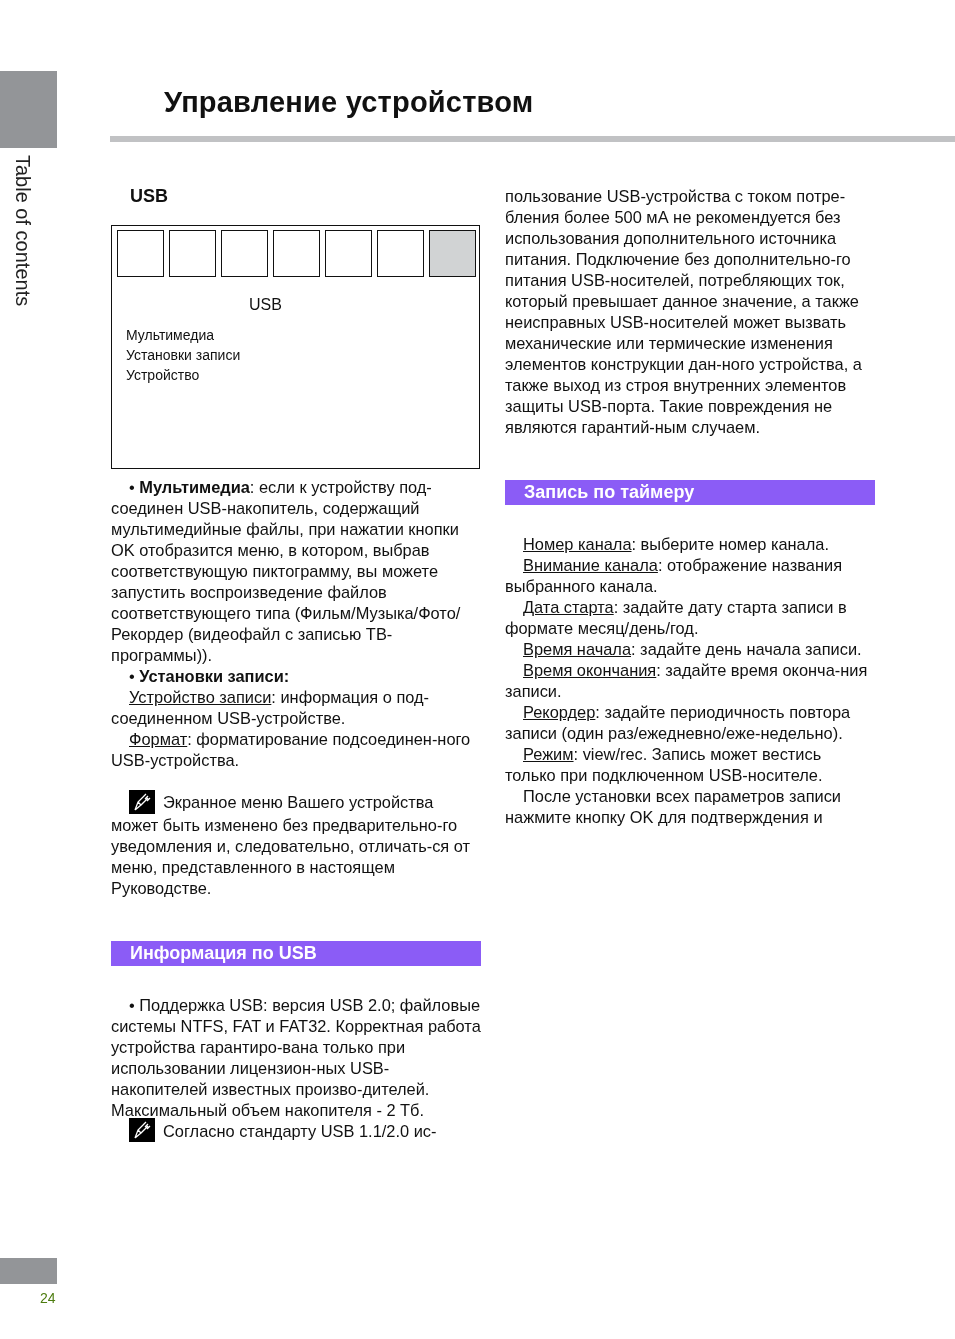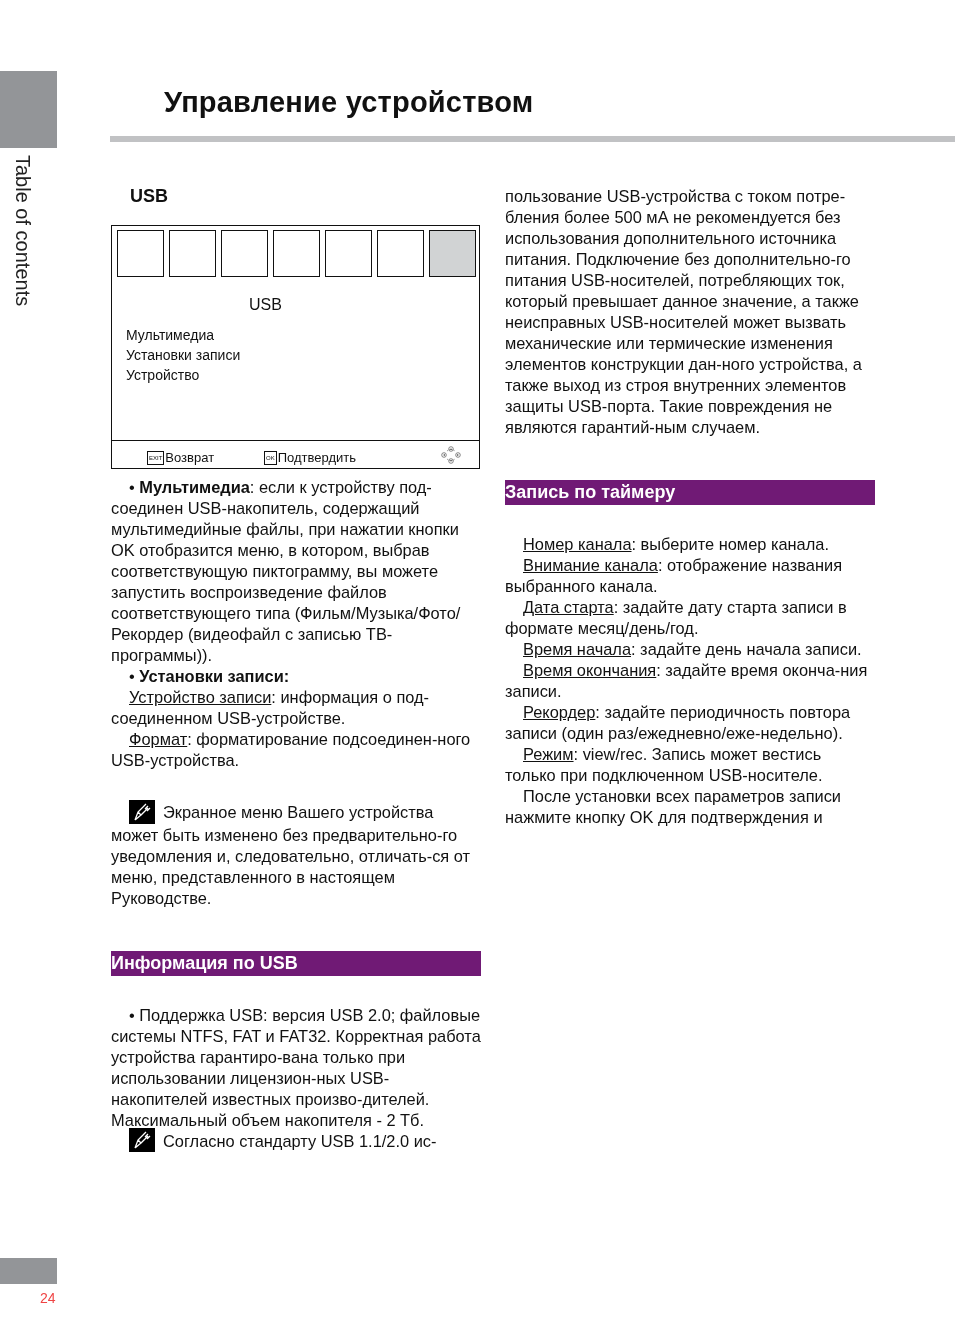--- a/index.html
+++ b/index.html
@@ -2,21 +2,21 @@
 <html><head>
   <meta charset="utf-8">
   <style>
     * { margin: 0; padding: 0; box-sizing: border-box; }
     html, body { width: 955px; height: 1339px; background: #ffffff; }
     body { position: relative; font-family: "Liberation Sans", sans-serif; color: #111; overflow: hidden; }
 
     .side-tab-top { position: absolute; left: 0; top: 71px; width: 57px; height: 77px; background: #939598; }
     .side-tab-label { position: absolute; left: 34px; top: 155px; transform-origin: left top; transform: rotate(90deg); font-size: 20px; white-space: nowrap; color: #222; }
     .side-tab-bottom { position: absolute; left: 0; top: 1258px; width: 57px; height: 26px; background: #939598; }
-    .page-number { position: absolute; left: 40px; top: 1290px; font-size: 14px; color: #ef4444; }
+    .page-number { position: absolute; left: 40px; top: 1290px; font-size: 14px; color: #4d7c0f; }
 
     .page-title { position: absolute; left: 130px; top: 86px; font-size: 29px; font-weight: bold; color: #111; letter-spacing: 0.2px; margin-left: 34px; }
     .title-rule { position: absolute; left: 110px; top: 136px; width: 845px; height: 6px; background: #c1c2c4; }
 
     .col { position: absolute; font-size: 16.4px; line-height: 21px; color: #111; }
     .col-left { left: 111px; top: 186px; width: 370px; }
     .col-right { left: 505px; top: 186px; width: 370px; }
     .col p { margin: 0; }
     .indent { text-indent: 18px; }
     .u { text-decoration: underline; }
@@ -29,21 +29,21 @@
     .thumbs { position: absolute; left: 5px; top: 4px; display: flex; gap: 5px; }
     .thumb { width: 47px; height: 47px; border: 1.2px solid #111; background: #fff; }
     .thumb.active { background: #d1d3d4; }
     .screen-title { position: absolute; left: 0; width: 100%; top: 68px; text-align: center; font-size: 16px; padding-right: 60px; }
     .screen-menu { position: absolute; left: 14px; top: 99px; font-size: 14px; line-height: 20px; }
     .screen-footer { position: absolute; left: 0; right: 0; bottom: 0; height: 28px; border-top: 1.5px solid #111; font-size: 13px; }
     .key { display: inline-block; border: 1px solid #111; font-size: 6px; line-height: 12px; height: 14px; padding: 0 1px; vertical-align: middle; margin-right: 1px; }
     .foot-item { position: absolute; top: 6px; display: flex; align-items: center; }
     .nav-icon { position: absolute; right: 18px; top: 5px; width: 20px; height: 18px; }
 
-    .header-bar { background: #701a75; color: #fff; font-weight: bold; font-size: 18px; line-height: 24px; height: 25px; margin-top: 0; }
+    .header-bar { background: #8b5cf6; color: #fff; font-weight: bold; font-size: 18px; line-height: 24px; height: 25px; padding-left: 19px; margin-top: 0; }
     .note-icon { display: inline-block; width: 26px; height: 24px; background: #000; vertical-align: middle; margin: -2px 8px 0 0; position: relative; top: -1px; }
     .note-icon svg { display: block; }
   </style>
 </head>
 <body>
 
 <div class="side-tab-top"></div>
 <div class="side-tab-label">Table of contents</div>
 <div class="side-tab-bottom"></div>
 <div class="page-number">24</div>
@@ -63,48 +63,28 @@
       <div class="thumb"></div>
       <div class="thumb"></div>
       <div class="thumb active"></div>
     </div>
     <div class="screen-title">USB</div>
     <div class="screen-menu">
       <div>Мультимедиа</div>
       <div>Установки записи</div>
       <div>Устройство</div>
     </div>
-    <div class="screen-footer">
-      <div class="foot-item" style="left:35px;">
-        <span class="key">EXIT</span>
-        <span>Возврат</span>
-      </div>
-      <div class="foot-item" style="left:152px;">
-        <span class="key">OK</span>
-        <span>Подтвердить</span>
-      </div>
-      <svg class="nav-icon" viewBox="0 0 20 18">
-        <g fill="none" stroke="#555" stroke-width="0.7">
-          <circle cx="10" cy="3" r="2.3"></circle>
-            <circle cx="10" cy="15" r="2.3"></circle>
-          <circle cx="3" cy="9" r="2.3"></circle>
-            <circle cx="17" cy="9" r="2.3"></circle>
-          <path d="M6 5 Q10 2 14 5 M6 13 Q10 16 14 13" stroke-dasharray="1 1"></path>
-        </g>
-        <path d="M10 2 L9 4 L11 4Z M10 16 L9 14 L11 14Z M2 9 L4 8 L4 10Z M18 9 L16 8 L16 10Z" fill="#555"></path>
-      </svg>
-    </div>
   </div>
 
   <p class="indent">• <span class="b">Мультимедиа</span><span>: если к устройству под-соединен USB-накопитель, содержащий мультимедийные файлы, при нажатии кнопки OK отобразится меню, в котором, выбрав соответствующую пиктограмму, вы можете запустить воспроизведение файлов соответствующего типа (Фильм/Музыка/Фото/Рекордер (видеофайл с записью ТВ-программы)).</span></p>
   <p class="indent">• <span class="b">Установки записи:</span></p>
   <p class="indent"><span class="u">Устройство записи</span><span>: информация о под-соединенном USB-устройстве.</span></p>
   <p class="indent"><span class="u">Формат</span><span>: форматирование подсоединен-ного USB-устройства.</span></p>
   <div class="gap"></div>
-  <p class="indent" style="margin-top:10px;"><span class="note-icon"><svg width="26" height="24" viewBox="0 0 26 24">
+  <p class="indent" style=""><span class="note-icon"><svg width="26" height="24" viewBox="0 0 26 24">
           <path d="M6 20 L9 12 L16 5 M9 12 L12 15 L19 8 M12 15 L6 20 M14 7 L17 4 M16 9 L19 6 M18 11 L21 8" stroke="#fff" stroke-width="1.3" fill="none"></path>
         </svg></span><span>Экранное меню Вашего устройства может быть изменено без предварительно-го уведомления и, следовательно, отличать-ся от меню, представленного в настоящем Руководстве.</span></p>
 
   <div style="height:42px;"></div>
   <div class="header-bar">Информация по USB</div>
   <div style="height:29px;"></div>
   <p class="indent">• <span>Поддержка USB: версия USB 2.0; файловые системы NTFS, FAT и FAT32. Корректная работа устройства гарантиро-вана только при использовании лицензион-ных USB-накопителей известных произво-дителей. Максимальный объем накопителя -  2 Тб.</span></p>
   <p class="indent"><span class="note-icon"><svg width="26" height="24" viewBox="0 0 26 24">
           <path d="M6 20 L9 12 L16 5 M9 12 L12 15 L19 8 M12 15 L6 20 M14 7 L17 4 M16 9 L19 6 M18 11 L21 8" stroke="#fff" stroke-width="1.3" fill="none"></path>
         </svg></span><span>Согласно стандарту USB 1.1/2.0 ис-</span></p>

